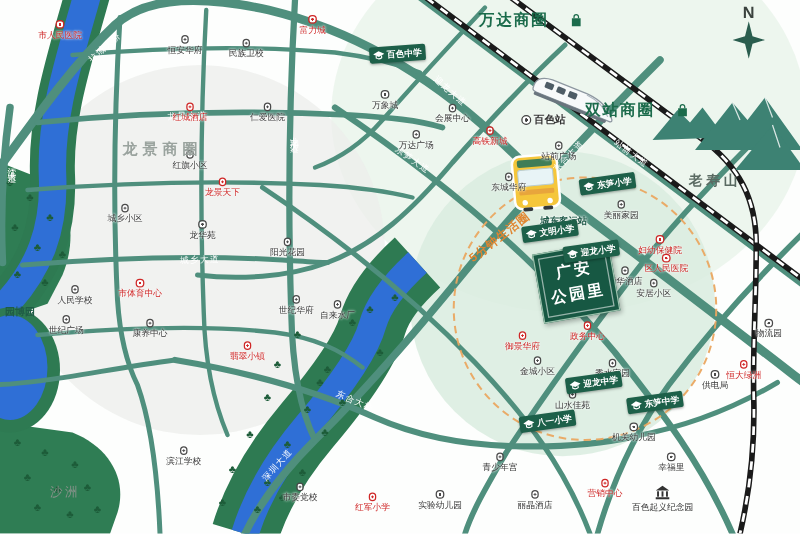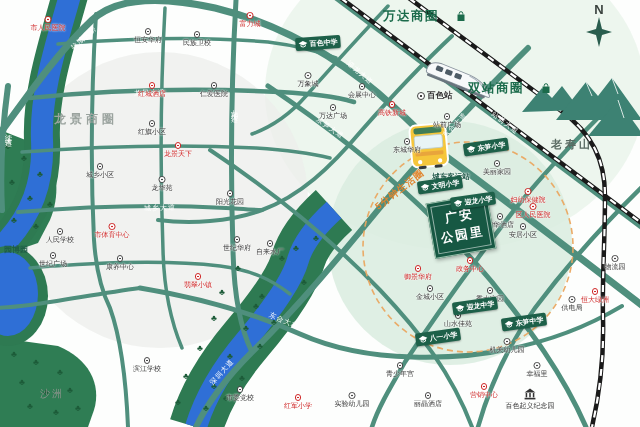--- a/index.html
+++ b/index.html
@@ -2,21 +2,21 @@
 <html><head>
 <meta charset="utf-8">
 <style>
   html,body{margin:0;padding:0;background:#ffffff;font-family:"Liberation Sans","DejaVu Sans",sans-serif;}
   #map{position:relative;width:640px;height:427px;overflow:hidden;background:#fdfefd;}
   #base{position:absolute;left:0;top:0;z-index:1;}
   
   .bc{position:absolute;font-weight:bold;color:#1b6b4b;font-size:12.5px;letter-spacing:1.5px;display:flex;align-items:center;gap:17px;white-space:nowrap;z-index:12;}
   #lbl-wanda{left:383px;top:8px;}
   #lbl-shuangzhan{left:468px;top:55px;margin-top:25px;}
-  #lbl-longjing{left:54px;top:111px;color:#9aa39e;letter-spacing:4px;font-size:12px;}
+  #lbl-longjing{left:54px;top:111px;color:#9aa39e;letter-spacing:4px;font-size:12px;padding-left:44px;}
   #lbl-mountain{position:absolute;left:551px;top:137px;color:#5a6a62;font-size:11px;font-weight:bold;letter-spacing:3px;z-index:12;}
   #lbl-shazhou{position:absolute;left:40px;top:387px;color:#8a938c;font-size:10px;letter-spacing:2px;z-index:12;}
   #lbl-expo{position:absolute;left:4px;top:244px;color:#1f5c46;font-size:8px;font-weight:bold;z-index:12;text-align:right;}
   #compass{position:absolute;left:586px;top:2px;width:26px;text-align:center;color:#3a423e;z-index:12;}
   #compass-n{font-size:13px;font-weight:bold;}
   #station{position:absolute;left:417px;top:90px;display:flex;gap:2px;align-items:center;font-size:8.5px;font-weight:bold;color:#333;z-index:12;white-space:nowrap;text-shadow:0 0 2px #fff;}
   .dotb{width:6px;height:6px;border:1.3px solid #444;border-radius:50%;background:radial-gradient(circle,#444 30%,#fff 34%);flex:none;}
   #bus-label{position:absolute;left:451px;top:172px;transform:translateX(-50%);font-size:7.5px;font-weight:bold;color:#205a49;text-shadow:0 0 2px #fff,0 0 2px #fff;z-index:12;white-space:nowrap;}
   #life-circle{position:absolute;left:400px;top:190px;transform:translate(-50%,-50%) rotate(-38deg);color:#e0852f;font-weight:bold;font-size:9.5px;letter-spacing:1px;white-space:nowrap;z-index:12;}
   #project{position:absolute;left:430px;top:198px;width:60px;height:54px;transform:rotate(-10deg);background:#175843;border:1px solid #9cc2ad;box-shadow:1px 2px 4px rgba(0,0,0,.3);display:flex;align-items:center;justify-content:center;z-index:30;}

